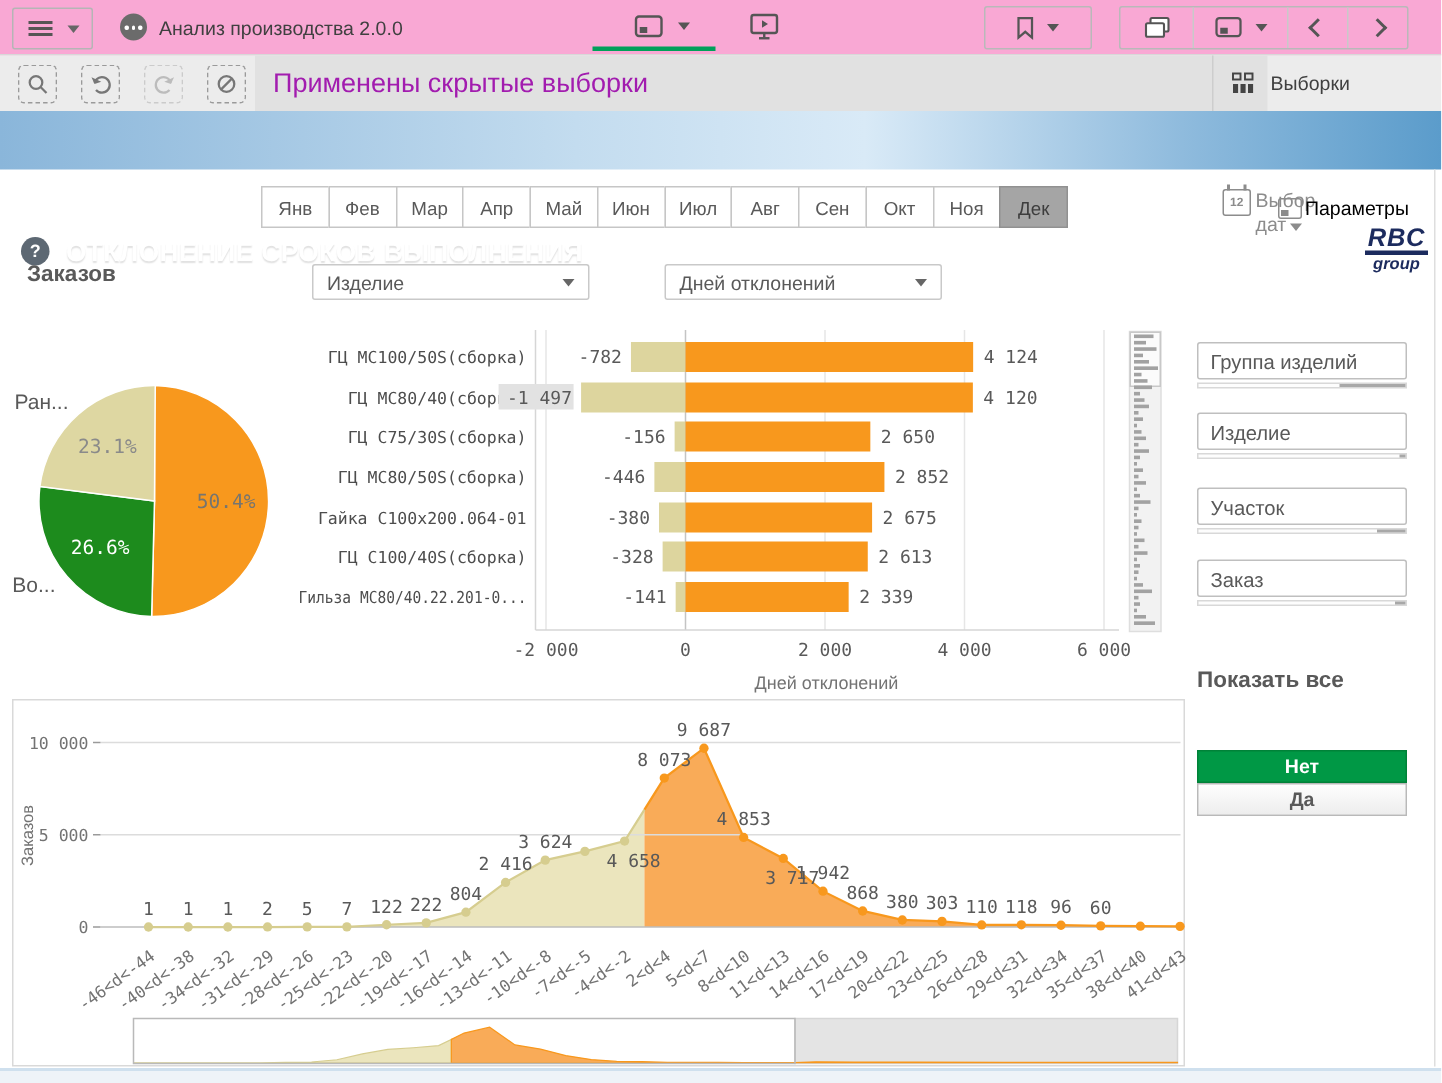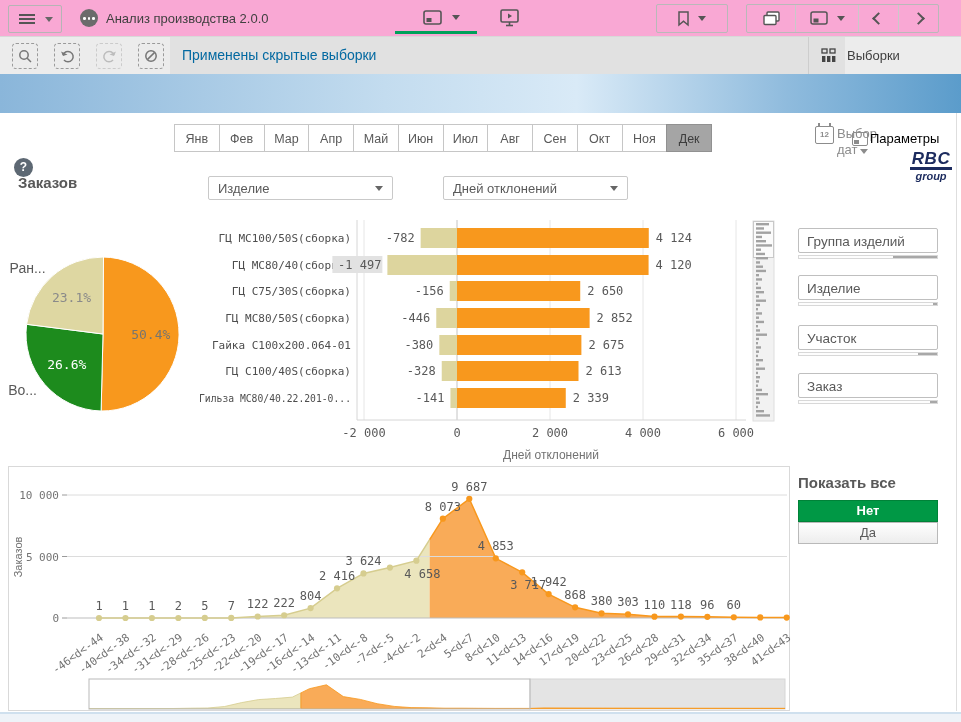--- a/index.html
+++ b/index.html
@@ -26,21 +26,21 @@
   .bookmark-btn{left:656px;top:4px;width:70px;height:27px;border:1px solid #b9b9b9;border-radius:2px;display:flex;align-items:center;justify-content:center;gap:9px;cursor:pointer;}
   .nav-group{left:746px;top:4px;height:27px;border:1px solid #b9b9b9;border-radius:2px;display:flex;}
   .nav-cell{height:27px;display:flex;align-items:center;justify-content:center;border-left:1px solid #c9c9c9;cursor:pointer;}
   .nav-cell:first-child{border-left:none;}
   .chevL{width:7px;height:7px;border-left:2px solid #555;border-bottom:2px solid #555;transform:rotate(45deg);}
   .chevR{width:7px;height:7px;border-left:2px solid #555;border-bottom:2px solid #555;transform:rotate(-135deg);}
 
   
   .selbar{left:0;top:37px;width:961px;height:37px;background:#ececec;}
   .selico{top:6px;width:24px;height:24px;border:1px dashed #9a9a9a;border-radius:4px;display:flex;align-items:center;justify-content:center;cursor:pointer;}
-  .selmsg{left:170px;top:0;width:675px;height:37px;background:#e1e1e1;color:#0369a1;font-size:14px;line-height:37px;padding-left:12px;box-sizing:border-box;}
+  .selmsg{left:170px;top:0;width:675px;height:37px;background:#e1e1e1;color:#a21caf;font-size:18px;line-height:37px;padding-left:12px;box-sizing:border-box;}
   .selright{left:808px;top:0;width:116px;height:37px;border-left:1px solid #cdcdcd;display:flex;align-items:center;gap:10px;padding-left:12px;box-sizing:border-box;cursor:pointer;}
   .selright span{font-size:13px;color:#404040;}
 
   
   .sheethdr{left:0;top:74px;width:961px;height:39px;background:linear-gradient(90deg,#8ab6da 0%,#c3dcef 40%,#d9eaf7 60%,#8fbbdd 82%,#5b9ccb 100%);}
   .help-circle{left:14px;top:84px;width:19px;height:19px;border-radius:50%;background:#5d6873;color:#fff;font-size:12px;font-weight:bold;text-align:center;line-height:19px;}
   .sheet-title{left:44px;top:84px;font-size:17.5px;font-weight:bold;color:#fff;letter-spacing:.3px;text-shadow:0 1px 1px rgba(0,0,0,.12);white-space:nowrap;}
   .rbc{left:901px;top:74px;width:60px;height:39px;background:#fff;text-align:center;box-sizing:border-box;padding-top:3px;}
   .rbc .t{font-size:17px;font-weight:900;font-style:italic;color:#1c2b5e;line-height:15px;letter-spacing:.5px;}
   .rbc .bar{width:42px;height:2.5px;background:#1c2b5e;margin:1px auto 1px auto;}
@@ -64,22 +64,22 @@
 
   
   .orders-title{left:18px;top:174px;font-size:15px;font-weight:bold;color:#595959;}
   .dd{top:176px;width:185px;height:24px;border:1px solid #c9c9c9;border-radius:2px;background:#fff;display:flex;align-items:center;justify-content:space-between;padding:0 9px;box-sizing:border-box;cursor:pointer;}
   .dd span{font-size:13px;color:#595959;}
 
   
   .fbox{left:798px;width:140px;height:25px;border:1px solid #bfbfbf;border-radius:2px;background:#fff;font-size:13.5px;color:#595959;line-height:25px;padding-left:8px;box-sizing:border-box;cursor:pointer;}
   .fscroll{left:798px;width:140px;height:4px;background:#fdfdfd;border:1px solid #d8d8d8;box-sizing:border-box;}
   .fscroll i{position:absolute;top:0;right:0;height:100%;background:#a8a8a8;display:block;}
-  .showall-title{left:798px;top:474px;font-size:15px;font-weight:bold;color:#595959;}
-  .sa-btn{left:798px;width:140px;height:22px;border:1px solid #b9b9b9;box-sizing:border-box;text-align:center;font-size:13px;line-height:20px;cursor:pointer;}
+  .showall-title{left:798px;top:445px;font-size:15px;font-weight:bold;color:#595959;}
+  .sa-btn{left:798px;width:140px;height:22px;border:1px solid #b9b9b9;box-sizing:border-box;text-align:center;font-size:13px;line-height:20px;cursor:pointer;font-weight:bold;}
   .sa-btn.on{background:#009845;border-color:#008238;color:#fff;font-weight:bold;}
   .sa-btn.off{background:linear-gradient(#fefefe,#ededed);color:#595959;}
 
   .bottom-box{left:8px;top:466px;width:782px;height:245px;border:1px solid #d9d9d9;box-sizing:border-box;}
   .right-border{left:956px;top:113px;width:0;height:598px;border-left:1px solid #dedede;}
   .bottom-strip{left:0;top:712px;width:961px;height:10px;background:#eef3f8;border-top:2px solid #cfe0ee;box-sizing:border-box;}
 </style>
 </head>
 <body>
 
@@ -178,20 +178,21 @@
           <rect x="1" y="8" width="3.4" height="6" fill="#444"></rect>
           <rect x="6" y="8" width="3.4" height="6" fill="#444"></rect>
           <rect x="11" y="8" width="3.4" height="6" fill="#444"></rect>
         </svg>
       <span>Выборки</span>
     </div>
   </div>
 
   <div class="abs sheethdr">
     <div class="abs help-circle">?</div>
+    <div class="abs sheet-title">ОТКЛОНЕНИЕ СРОКОВ ВЫПОЛНЕНИЯ</div>
     <div class="abs rbc">
       <div class="t">RBC</div>
       <div class="bar"></div>
       <div class="b">group</div>
     </div>
   </div>
 
   <div class="abs month-row">
       <div class="month-btn">Янв</div>
       <div class="month-btn">Фев</div>

